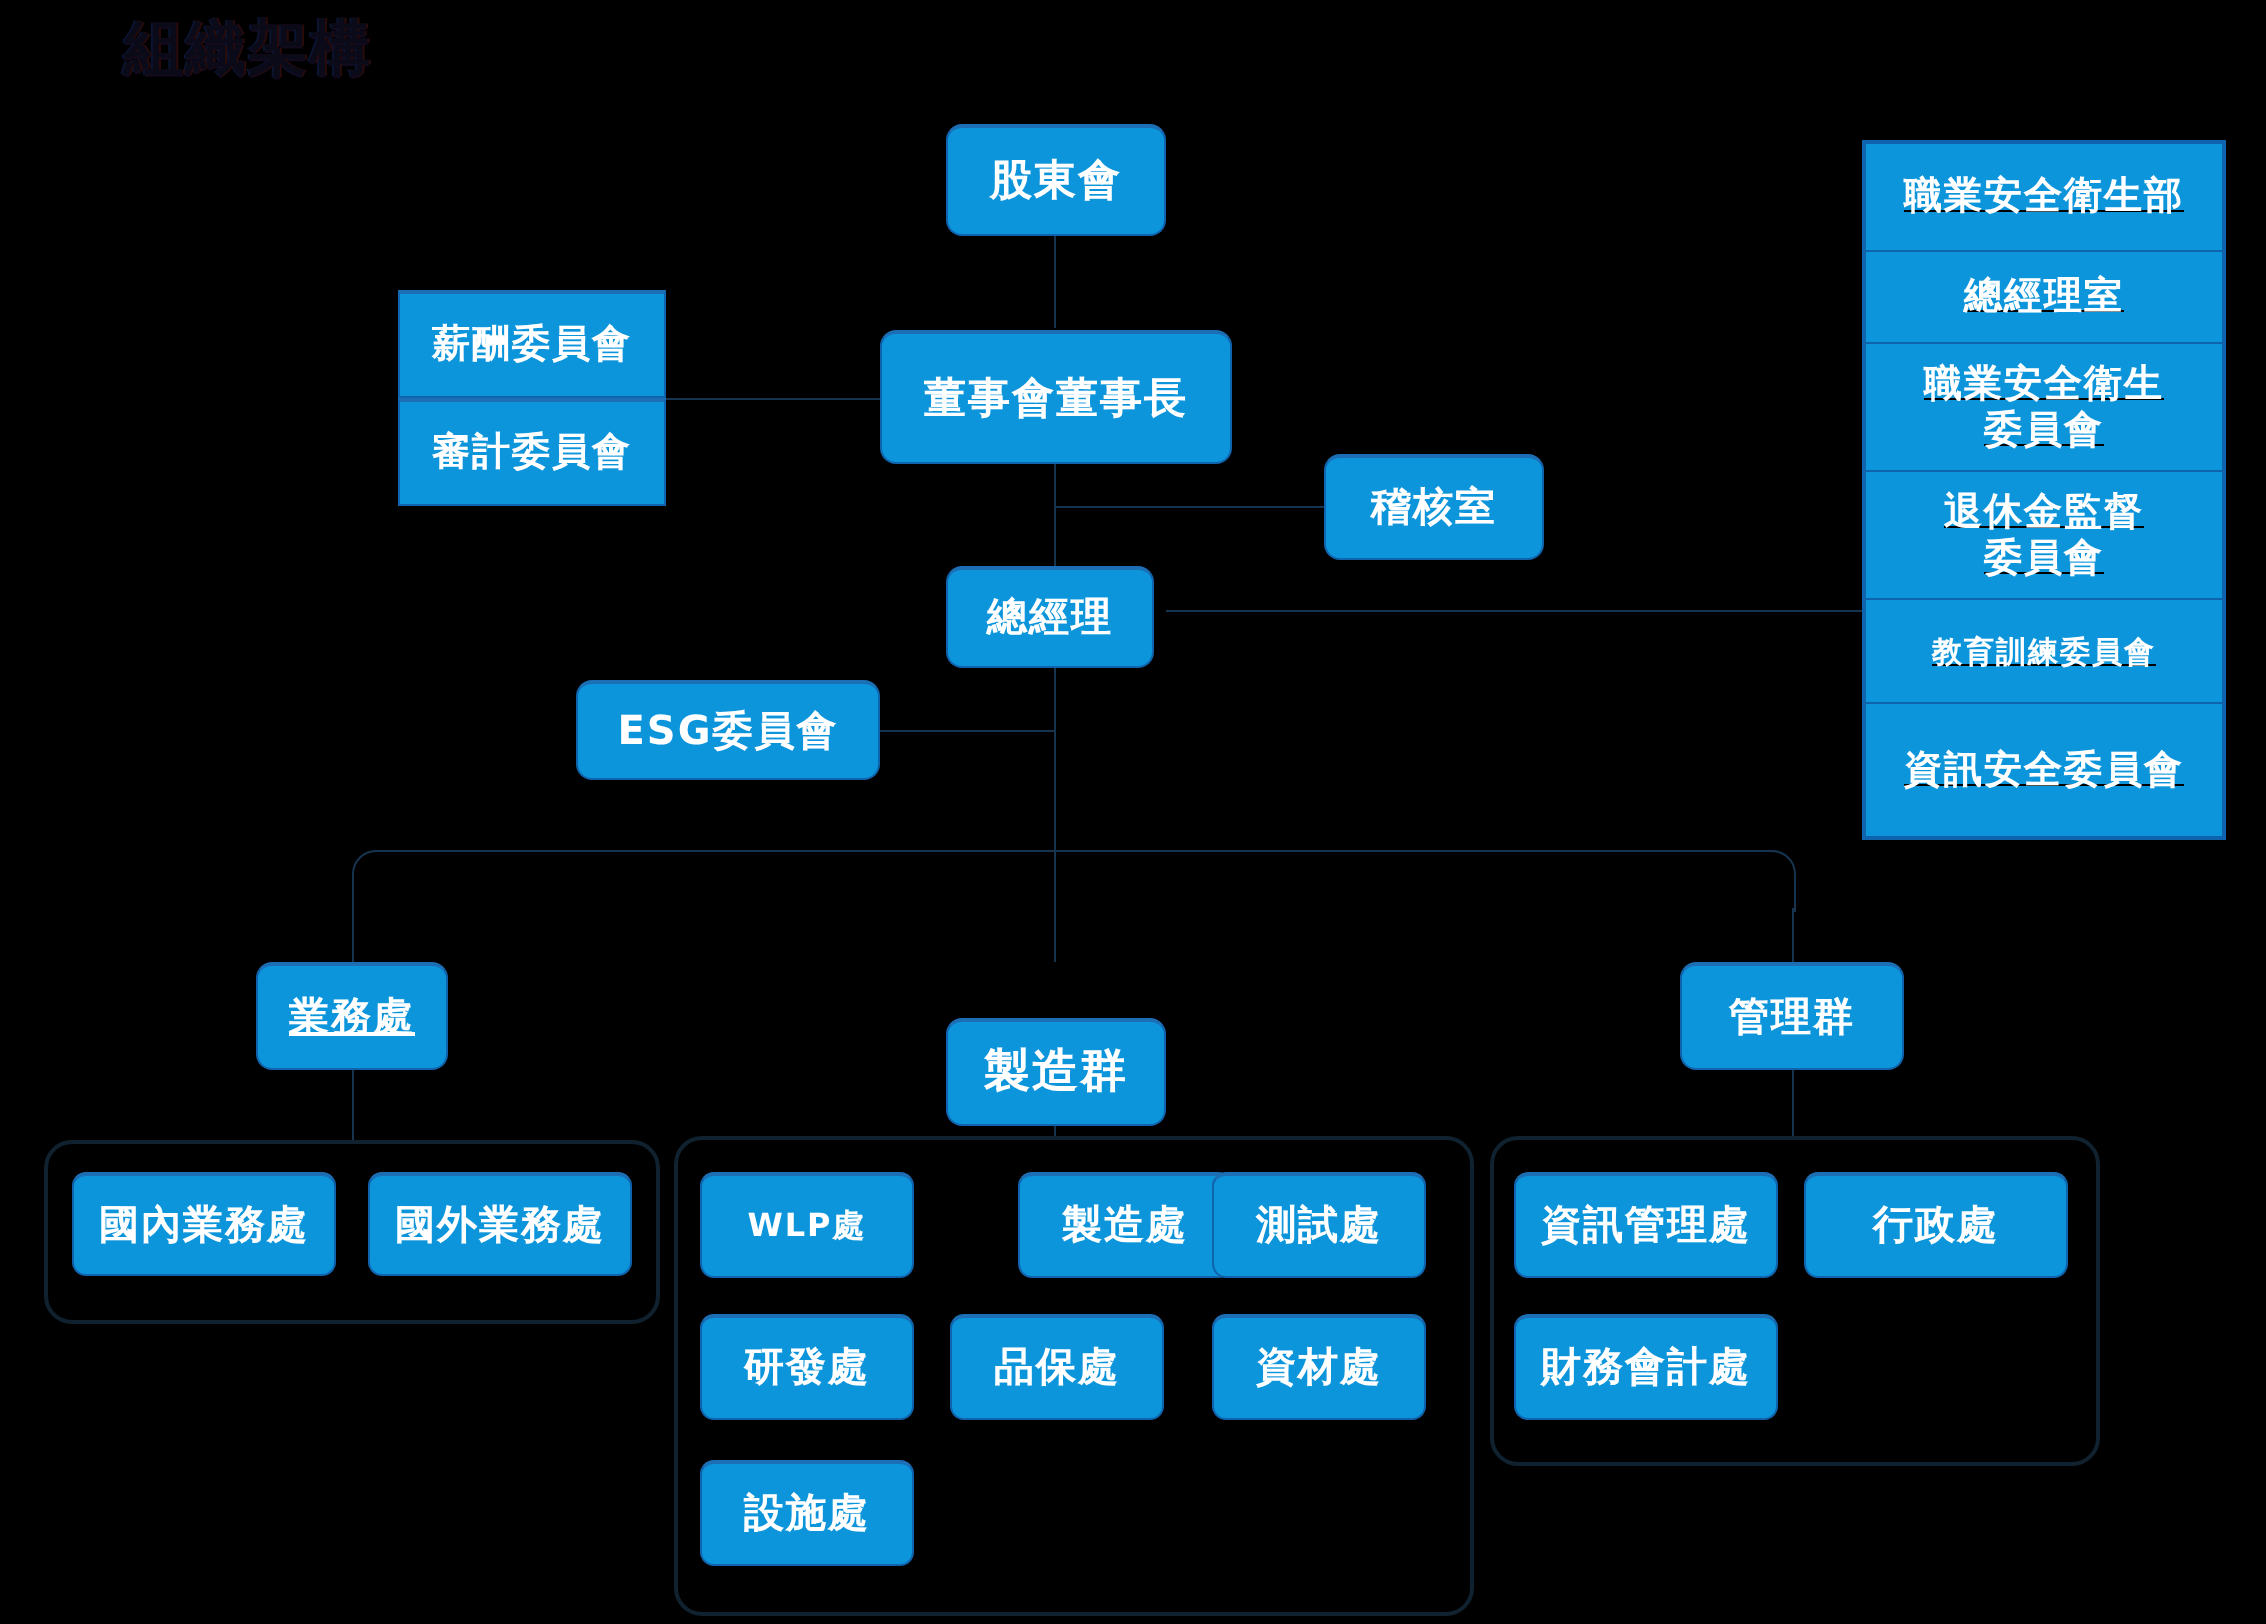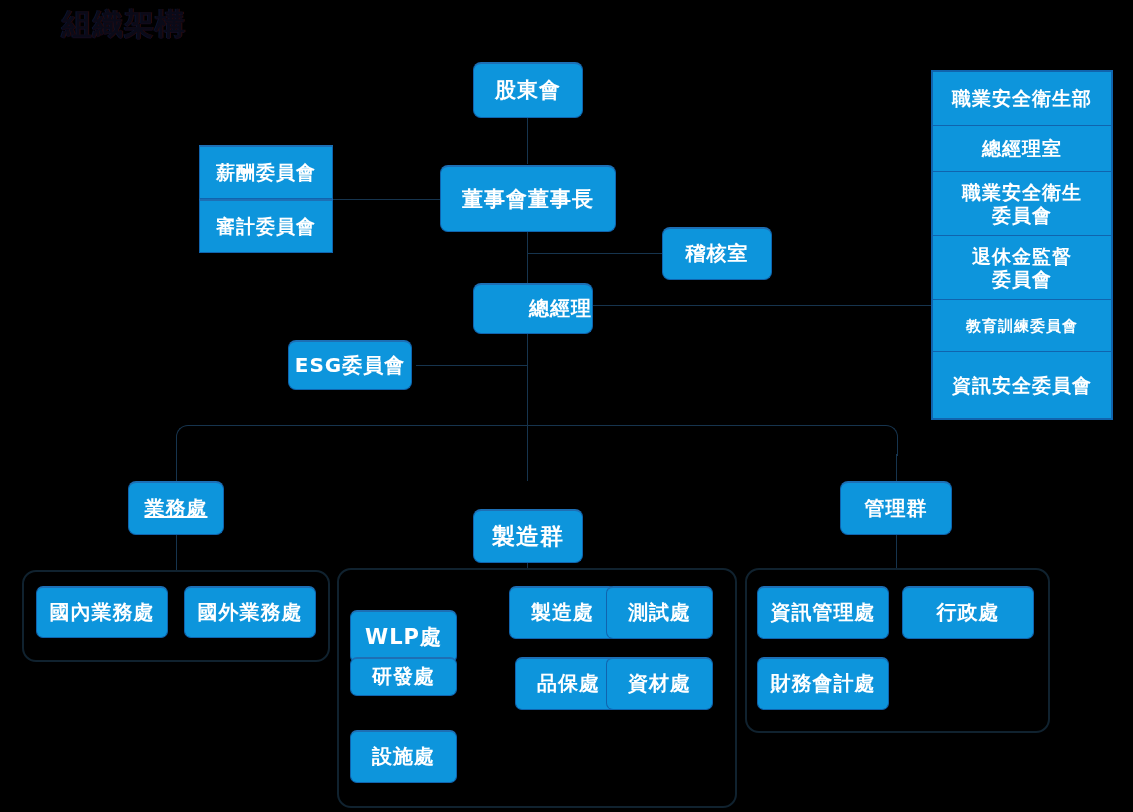--- a/index.html
+++ b/index.html
@@ -122,29 +122,29 @@
     <span>薪酬委員會</span>
   </div>
   <div class="node sq" style="left:199px;top:199px;width:134px;height:54px;font-size:19px;">
     <span>審計委員會</span>
   </div>
 
   <div class="node round" style="left:662px;top:227px;width:110px;height:53px;font-size:20px;">
     <span>稽核室</span>
   </div>
 
-  <div class="node round" style="left:473px;top:283px;width:120px;height:51px;font-size:20px;justify-content:flex-end;">
+  <div class="node round" style="left:473px;top:283px;width:104px;height:51px;font-size:20px;">
     <span>總經理</span>
   </div>
 
-  <div class="node round" style="left:288px;top:340px;width:124px;height:50px;font-size:20px;">
+  <div class="node round" style="left:288px;top:340px;width:152px;height:50px;font-size:20px;">
     <span>ESG委員會</span>
   </div>
 
-  <div class="panel" style="left:931px;top:70px;width:182px;height:350px;">
+  <div class="panel" style="left:931px;top:70px;width:182px;height:350px;text-decoration:underline;">
     <div class="panel-cell" style="height:54px;font-size:19px;">
       <span>職業安全衛生部</span>
     </div>
     <div class="panel-cell" style="height:46px;font-size:19px;">
       <span>總經理室</span>
     </div>
     <div class="panel-cell" style="height:64px;font-size:19px;flex-direction:column;">
       <span>職業安全衛生</span>
       <span>委員會</span>
     </div>
@@ -172,33 +172,33 @@
 
   <div class="group-box" style="left:22px;top:570px;width:308px;height:92px;"></div>
   <div class="node round-sm" style="left:36px;top:586px;width:132px;height:52px;font-size:20px;">
     <span>國內業務處</span>
   </div>
   <div class="node round-sm" style="left:184px;top:586px;width:132px;height:52px;font-size:20px;">
     <span>國外業務處</span>
   </div>
 
   <div class="group-box" style="left:337px;top:568px;width:400px;height:240px;"></div>
-  <div class="node round-sm" style="left:350px;top:586px;width:107px;height:53px;font-size:21px;margin-top:24px;">
+  <div class="node round-sm" style="left:350px;top:586px;width:107px;height:53px;font-size:16px;">
     <span>WLP處</span>
   </div>
   <div class="node round-sm" style="left:475px;top:586px;width:107px;height:53px;font-size:20px;margin-left:34px;">
     <span>製造處</span>
   </div>
   <div class="node round-sm" style="left:606px;top:586px;width:107px;height:53px;font-size:20px;">
     <span>測試處</span>
   </div>
-  <div class="node round-sm" style="left:350px;top:657px;width:107px;height:39px;font-size:20px;">
+  <div class="node round-sm" style="left:350px;top:657px;width:107px;height:53px;font-size:20px;">
     <span>研發處</span>
   </div>
-  <div class="node round-sm" style="left:475px;top:657px;width:107px;height:53px;font-size:20px;margin-left:40px;">
+  <div class="node round-sm" style="left:475px;top:657px;width:107px;height:53px;font-size:20px;">
     <span>品保處</span>
   </div>
   <div class="node round-sm" style="left:606px;top:657px;width:107px;height:53px;font-size:20px;">
     <span>資材處</span>
   </div>
   <div class="node round-sm" style="left:350px;top:730px;width:107px;height:53px;font-size:20px;">
     <span>設施處</span>
   </div>
 
   <div class="group-box" style="left:745px;top:568px;width:305px;height:165px;"></div>

